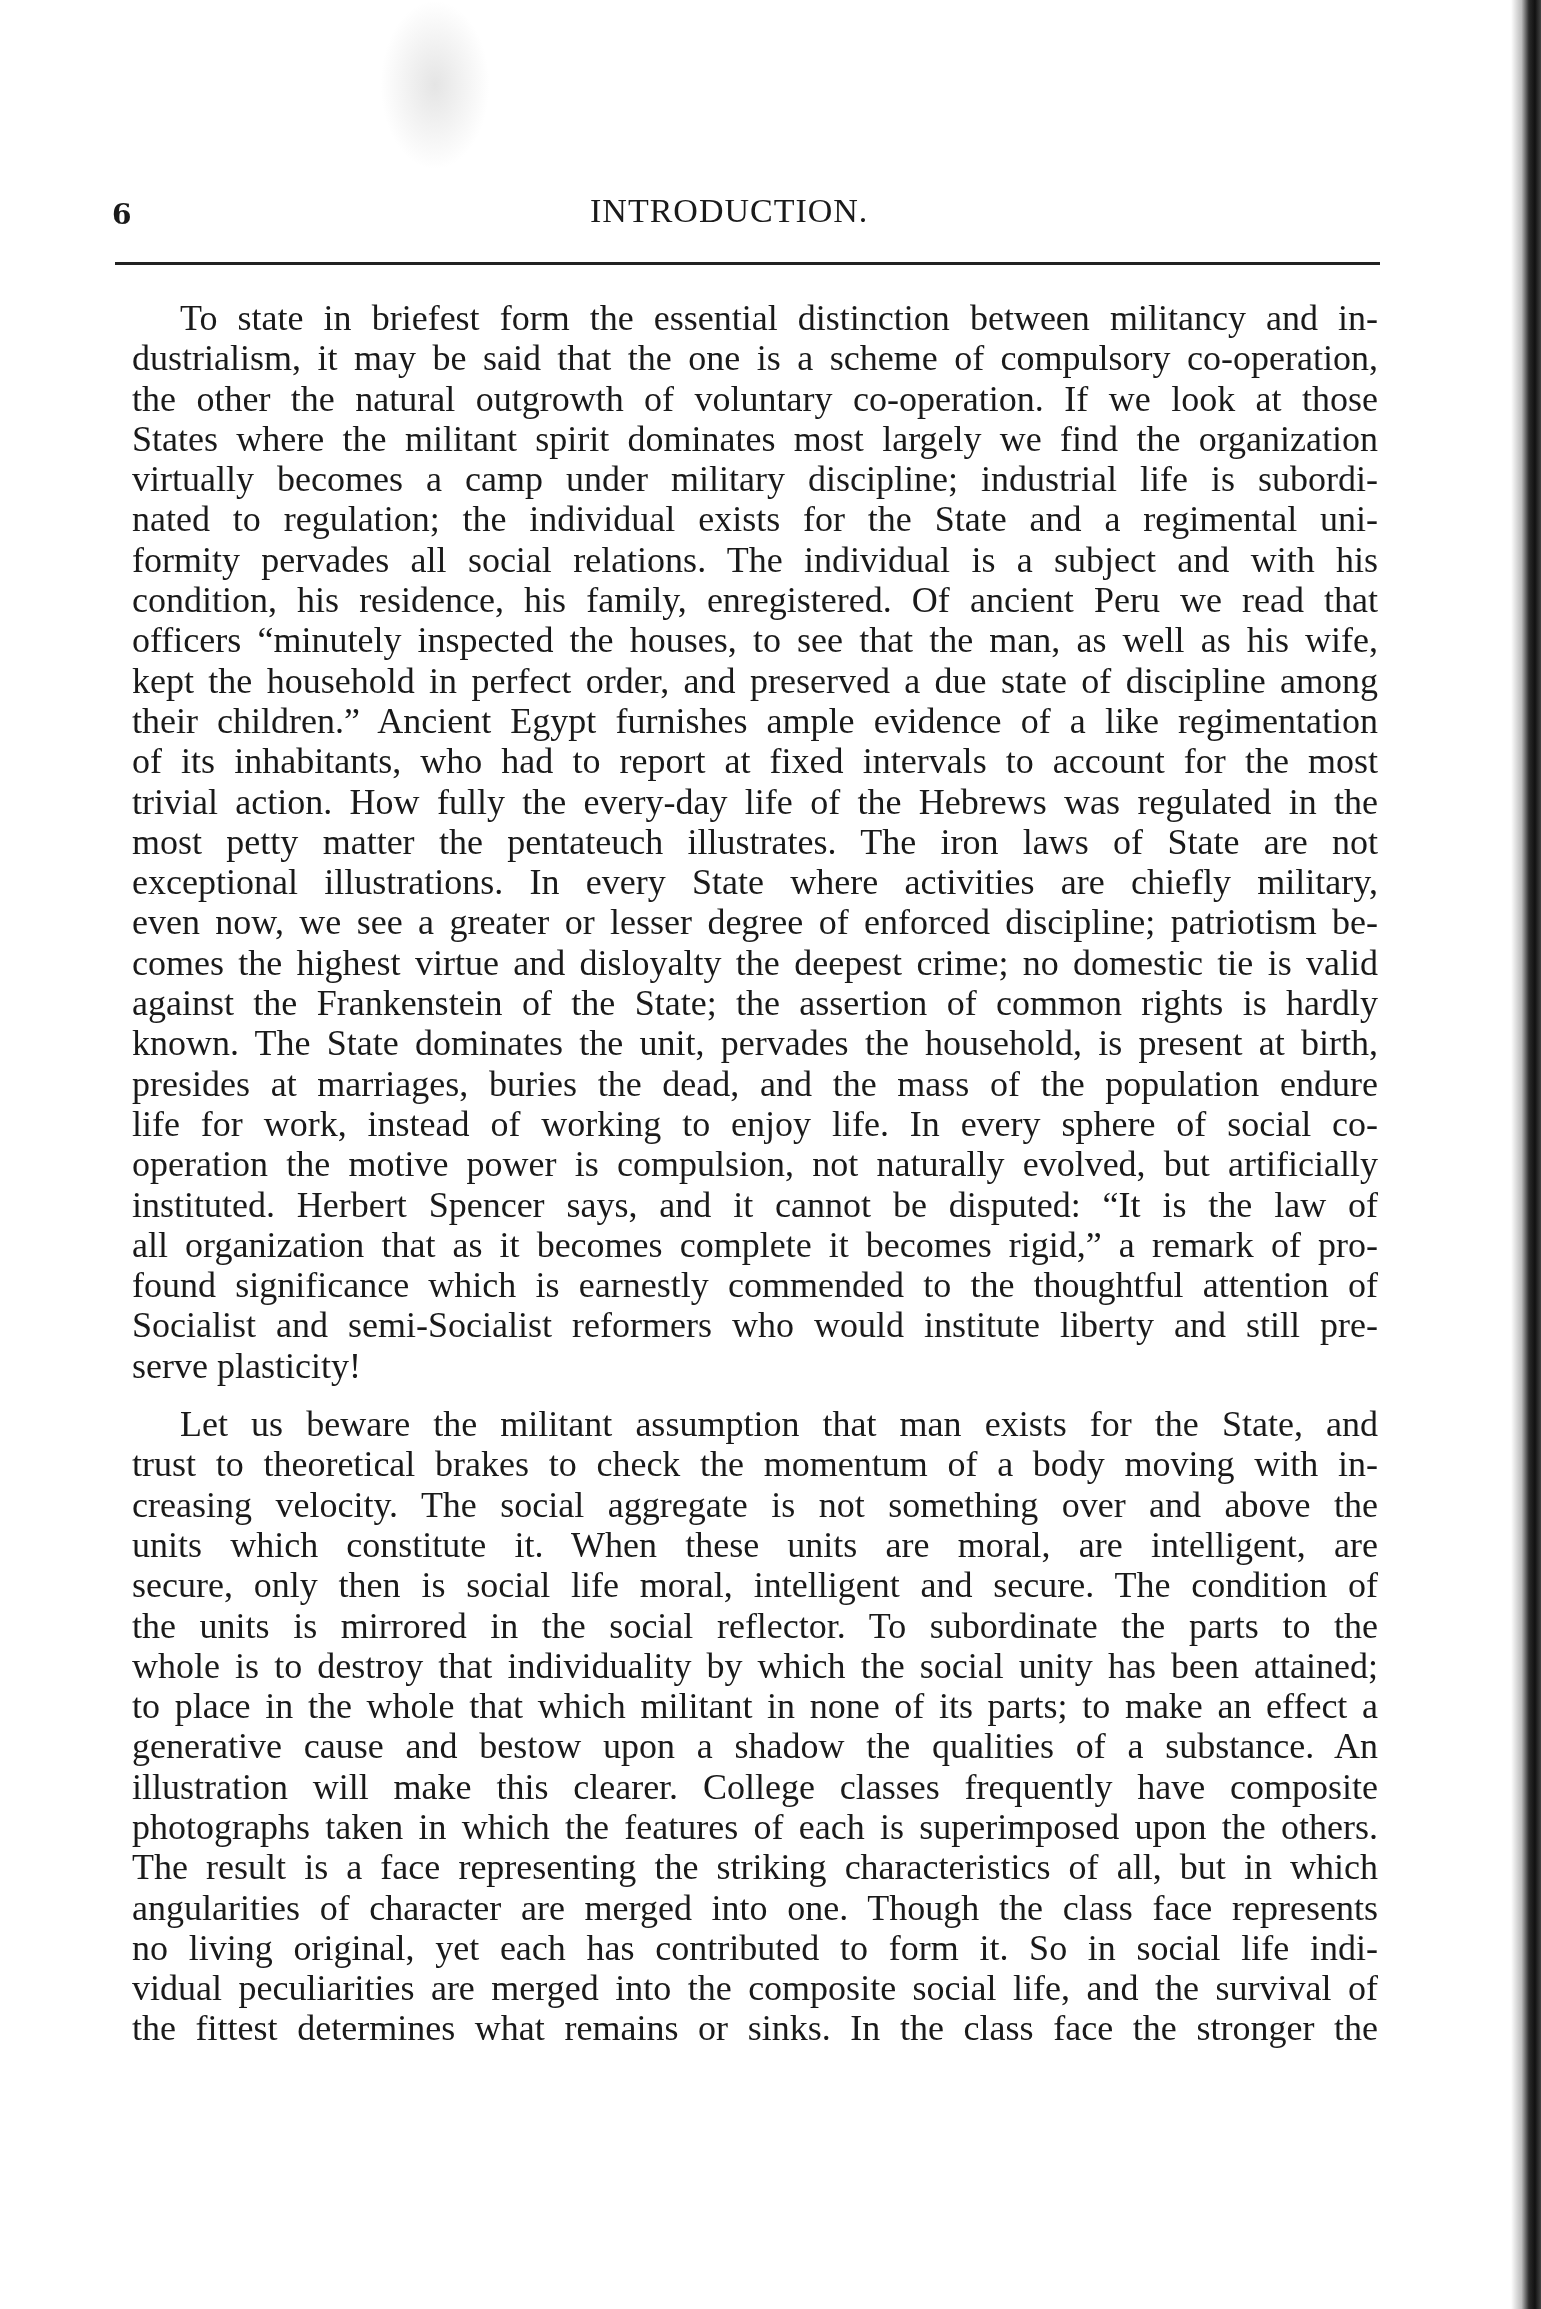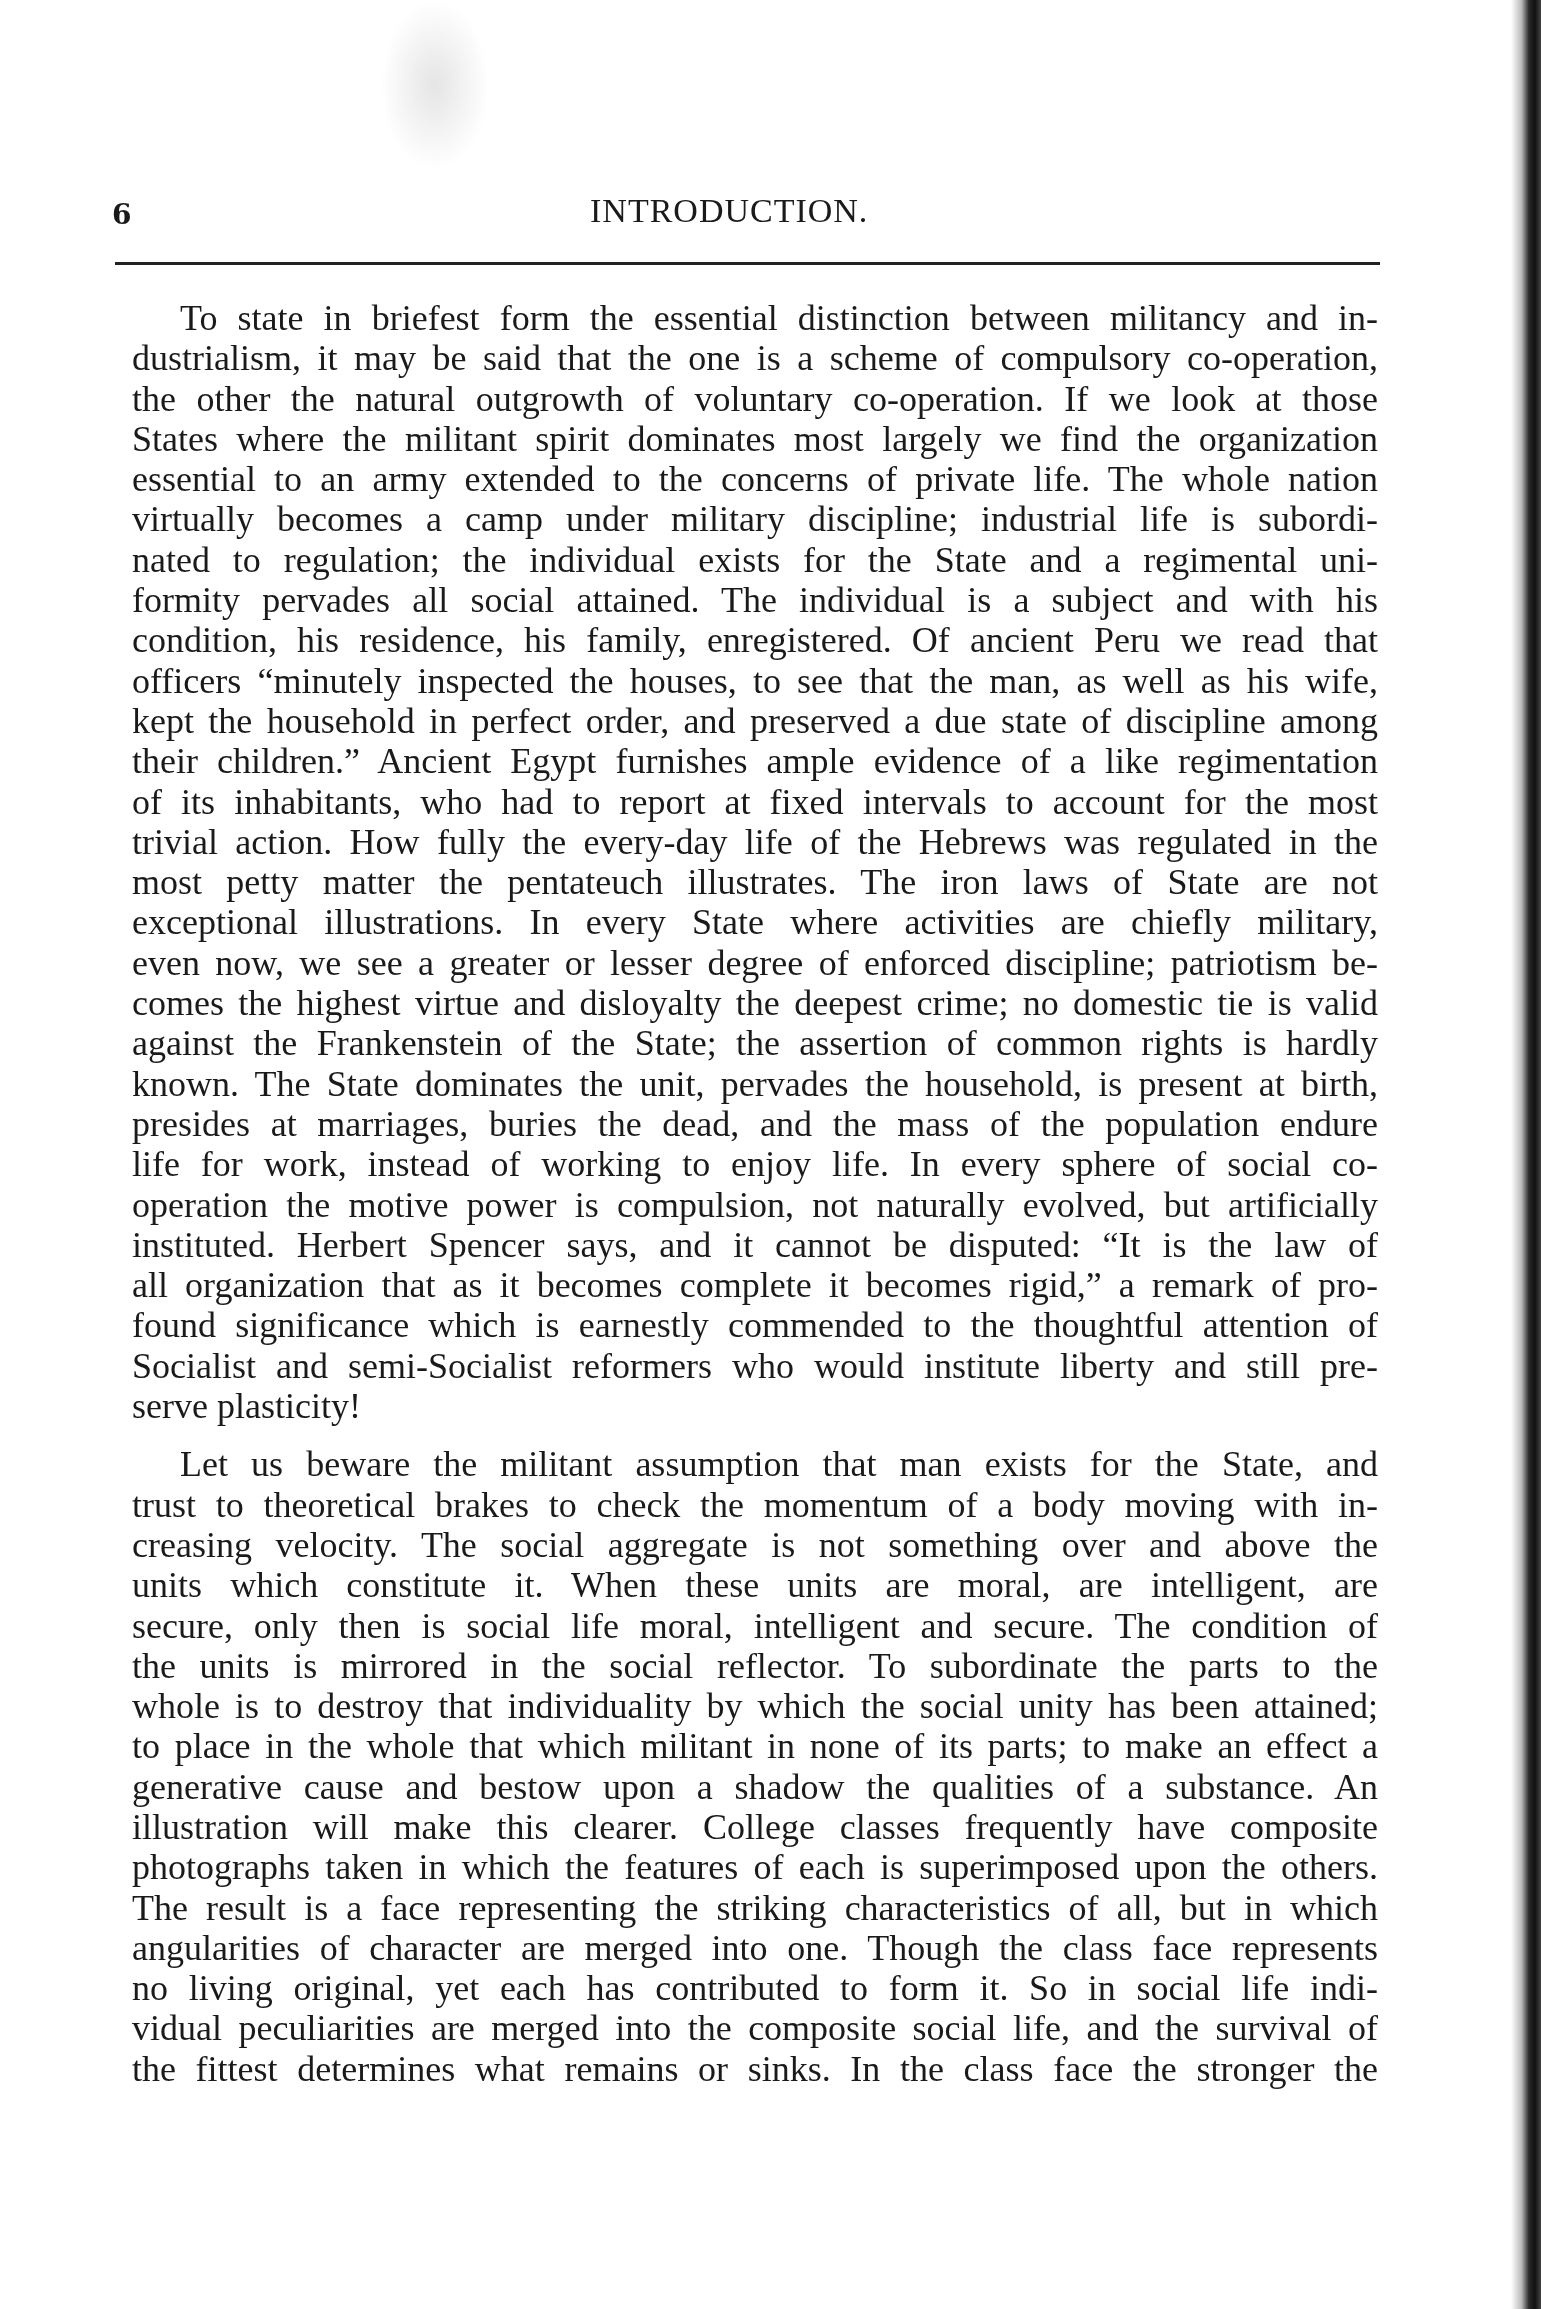--- a/index.html
+++ b/index.html
@@ -52,24 +52,23 @@
   <span class="running-head">INTRODUCTION.</span>
 </div>
 <div class="rule"></div>
 
 <div class="body-text">
   <div class="para">
     <span class="line indent">To state in briefest form the essential distinction between militancy and in-</span>
     <span class="line">dustrialism, it may be said that the one is a scheme of compulsory co-operation,</span>
     <span class="line">the other the natural outgrowth of voluntary co-operation.   If we look at those</span>
     <span class="line">States where the militant spirit dominates most largely we find the organization</span>
-    <span class="line">essential to an army extended to the concerns of private life.   The whole nation</span>
     <span class="line">virtually becomes a camp under military discipline; industrial life is subordi-</span>
     <span class="line">nated to regulation; the individual exists for the State and a regimental uni-</span>
-    <span class="line">formity pervades all social attained.   The individual is a subject and with his</span>
+    <span class="line">formity pervades all social relations.   The individual is a subject and with his</span>
     <span class="line">condition, his residence, his family, enregistered.   Of ancient Peru we read that</span>
     <span class="line">officers “minutely inspected the houses, to see that the man, as well as his wife,</span>
     <span class="line">kept the household in perfect order, and preserved a due state of discipline among</span>
     <span class="line">their children.”  Ancient Egypt furnishes ample evidence of a like regimentation</span>
     <span class="line">of its inhabitants, who had to report at fixed intervals to account for the most</span>
     <span class="line">trivial action. How fully the every-day life of the Hebrews was regulated in the</span>
     <span class="line">most petty matter the pentateuch illustrates.   The iron laws of State are not</span>
     <span class="line">exceptional illustrations.   In every State where activities are chiefly military,</span>
     <span class="line">even now, we see a greater or lesser degree of enforced discipline; patriotism be-</span>
     <span class="line">comes the highest virtue and disloyalty the deepest crime; no domestic tie is valid</span>

